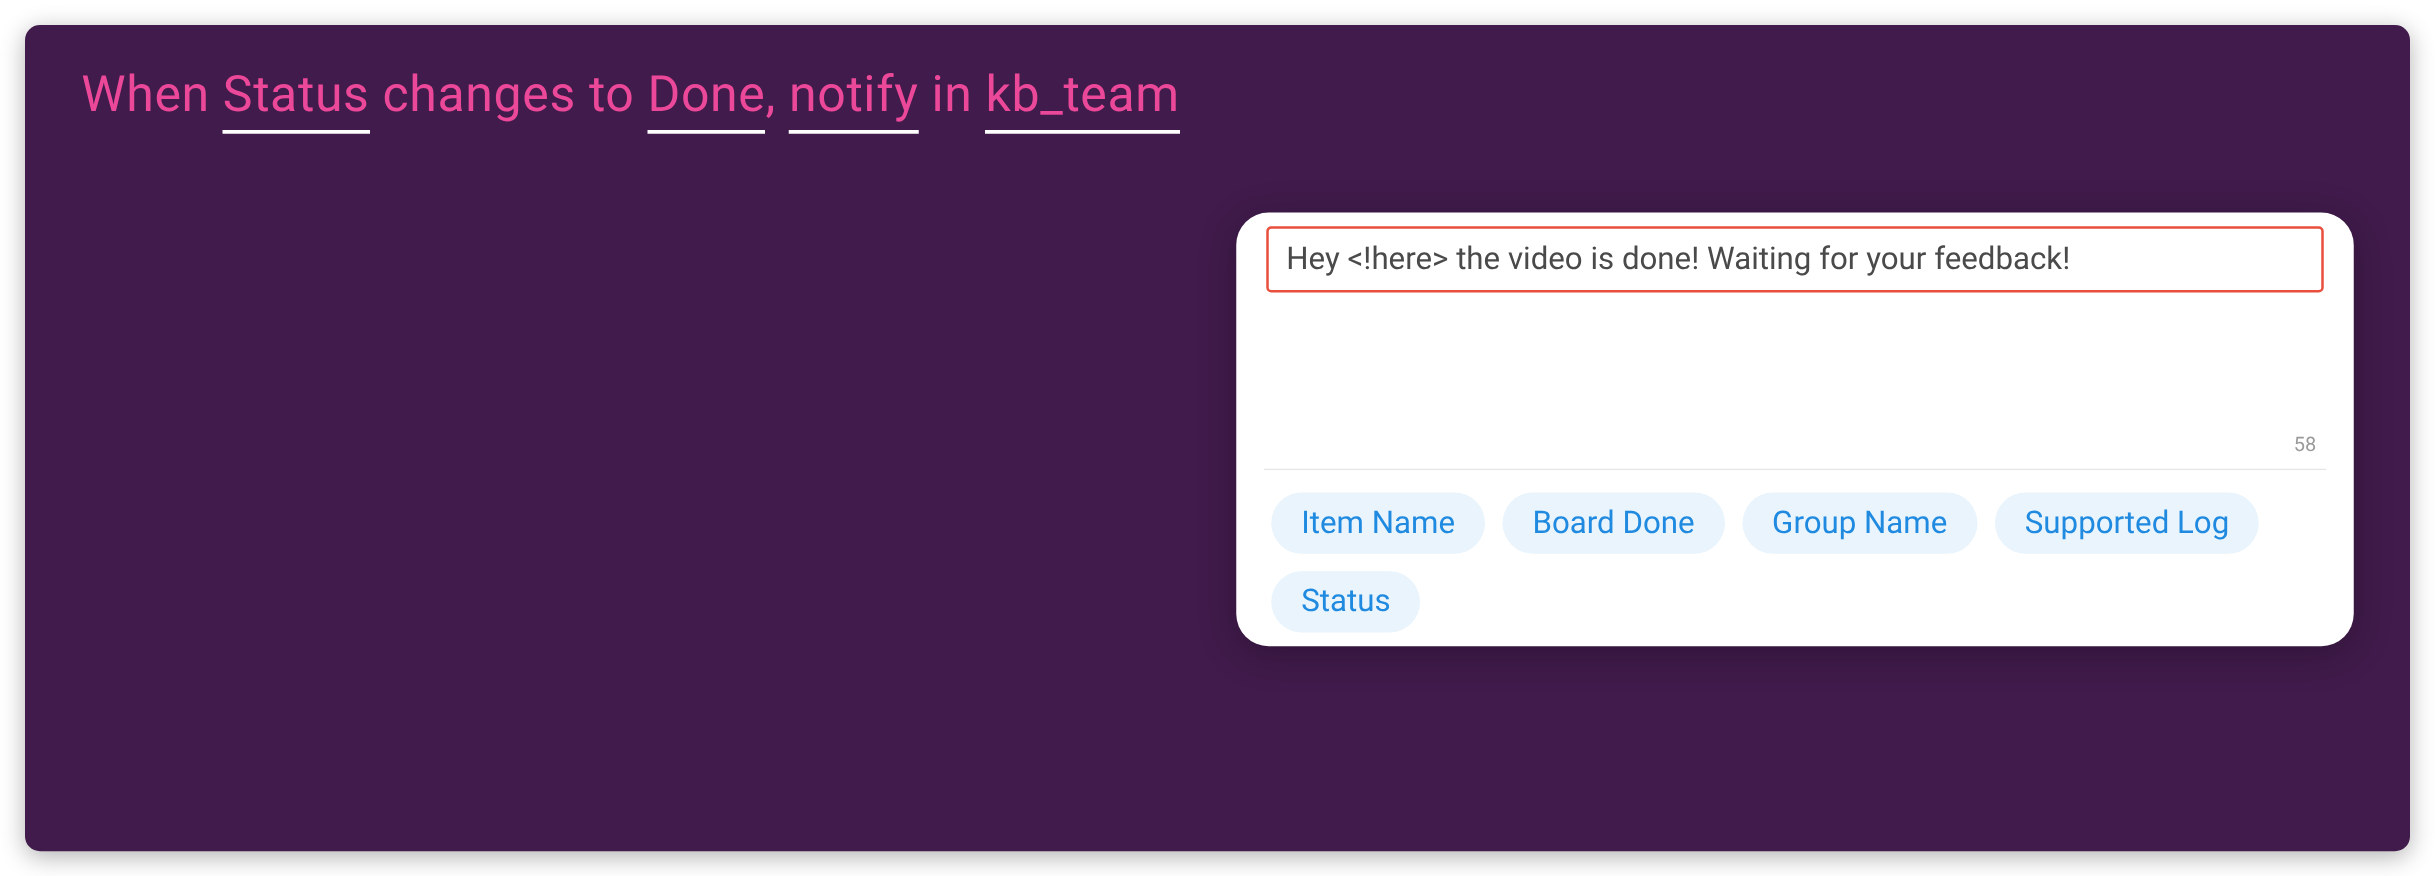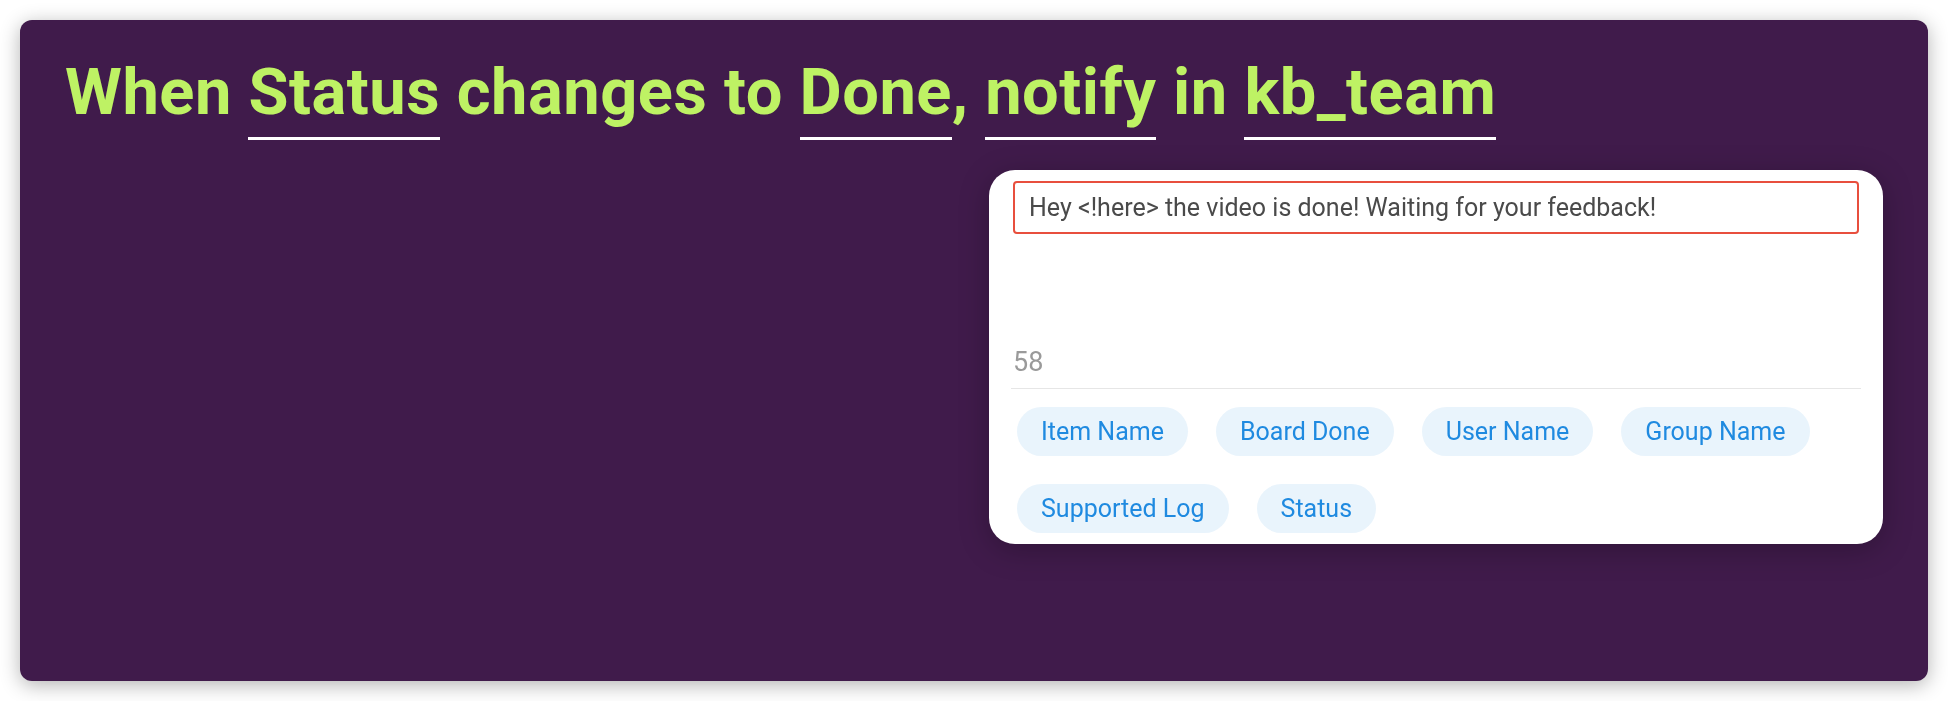--- a/index.html
+++ b/index.html
@@ -17,23 +17,23 @@
   .automation-card {
     background: #401b4b;
     border-radius: 12px;
     width: 100%;
     height: 100%;
     padding: 30px 45px;
     position: relative;
     box-shadow: 0 4px 20px rgba(0,0,0,0.3);
   }
   .sentence {
-    color: #bef264;
-    font-size: 65px;
-    font-weight: 700;
+    color: #ec4899;
+    font-size: 40px;
+    font-weight: 400;
     line-height: 1.3;
     letter-spacing: 0.5px;
   }
   .sentence .pill {
     display: inline-block;
     border-bottom: 3px solid #ffffff;
     padding-bottom: 2px;
     cursor: pointer;
   }
   .message-editor {
@@ -55,42 +55,42 @@
   .message-input {
     width: 100%;
     border: none;
     outline: none;
     font-size: 25px;
     color: #4a4a4a;
     font-family: inherit;
     background: transparent;
   }
   .char-counter-row {
-    text-align: left;
+    text-align: right;
     color: #9a9a9a;
-    font-size: 27px;
+    font-size: 16px;
     font-weight: 400;
     padding: 100px 6px 10px 0;
   }
   .divider {
     height: 1px;
     background: #e6e6e6;
     margin: 0 -2px 18px -2px;
   }
   .fields-label {
     color: #a0a0a0;
     font-size: 26px;
     font-weight: 400;
     margin-bottom: 18px;
     padding-left: 6px;
   }
   .chips {
     display: flex;
     flex-wrap: wrap;
-    gap: 28px;
+    gap: 14px;
     padding-left: 4px;
   }
   .chip {
     background: #e9f4fc;
     color: #1f8ae0;
     font-size: 25px;
     font-weight: 400;
     padding: 10px 24px;
     border-radius: 999px;
     cursor: pointer;
@@ -119,20 +119,19 @@
     </div>
 
     <div class="char-counter-row">58</div>
 
     <div class="divider"></div>
 
 
     <div class="chips">
       <button class="chip">Item Name</button>
       <button class="chip">Board Done</button>
-      <button class="chip">User Name</button>
       <button class="chip">Group Name</button>
       <button class="chip">Supported Log</button>
       <button class="chip">Status</button>
     </div>
   </div>
 
 </div>
 
 </body></html>

